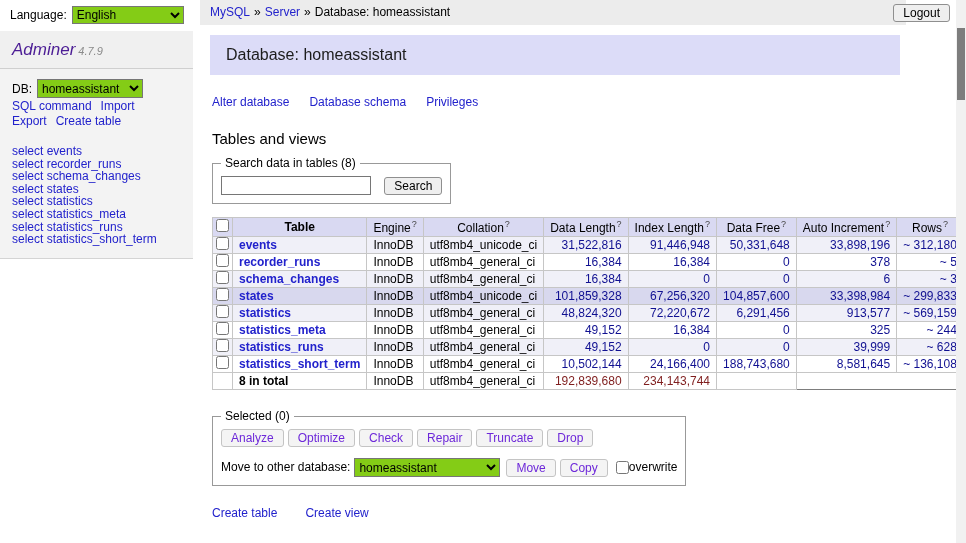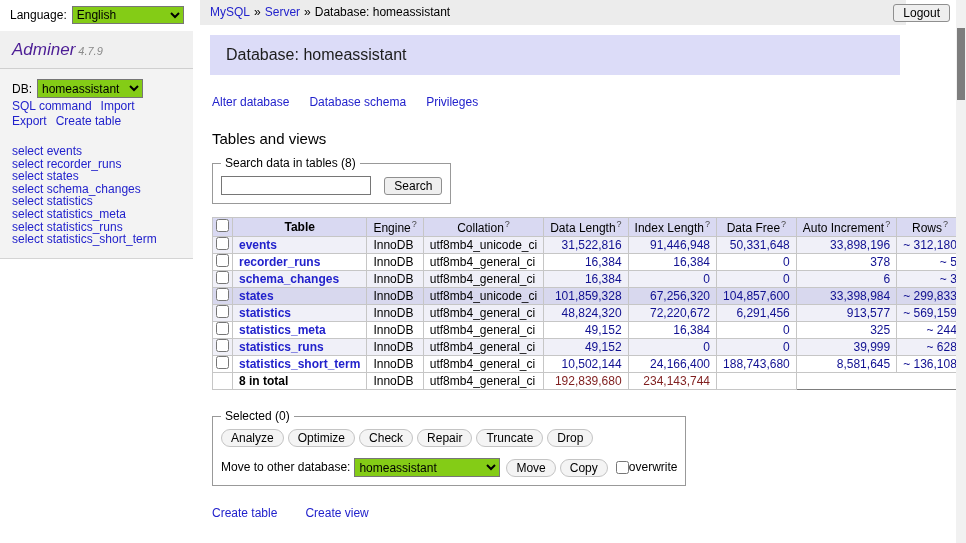--- a/index.html
+++ b/index.html
@@ -6,21 +6,21 @@
   html, body { width:966px; height:543px; overflow:hidden; }
   body {
     font-family:"Liberation Sans","DejaVu Sans",sans-serif;
     font-size:12px; color:#000; background:#fff; position:relative;
   }
   a { color:#2222cc; text-decoration:none; cursor:pointer; }
   button {
     font-family:inherit; font-size:12px; background:#efefef;
     border:1px solid #8f8f8f; border-radius:3px; padding:1px 9px; cursor:pointer; color:#000;
   }
-  button:disabled { color:#000000; border-color:#c4c4c4; background:#f4f4f4; cursor:default;border-radius:9px; }
+  button:disabled { color:#6d28d9; border-color:#c4c4c4; background:#f4f4f4; cursor:default; }
   select {
     font-family:inherit; font-size:12px; border:1px solid #767676; background:#84cc16; height:19px;
   }
   input[type=text] { font-family:inherit; font-size:12px; border:1px solid #767676; padding:1px 4px; height:19px; }
 
   
   #lang-row { position:absolute; left:10px; top:6px; }
   #lang-row label { margin-right:5px; }
   #lang-row select { width:112px; height:18px; }
   #breadcrumb {
@@ -117,22 +117,22 @@
     <div class="menu-links">
       
     <a>SQL command</a><a>Import</a></div>
     <div class="menu-links">
       
     <a>Export</a><a>Create table</a></div>
     <div id="table-links">
 
     <a>select events</a>
         <a>select recorder_runs</a>
+        <a>select schema_changes</a>
         <a>select states</a>
-        <a>select schema_changes</a>
         <a>select statistics</a>
         <a>select statistics_meta</a>
         <a>select statistics_runs</a>
         <a>select statistics_short_term</a>
       </div>
   </div>
 </div>
 
 <div id="main">
   <h2 id="db-title">Database: homeassistant</h2>

